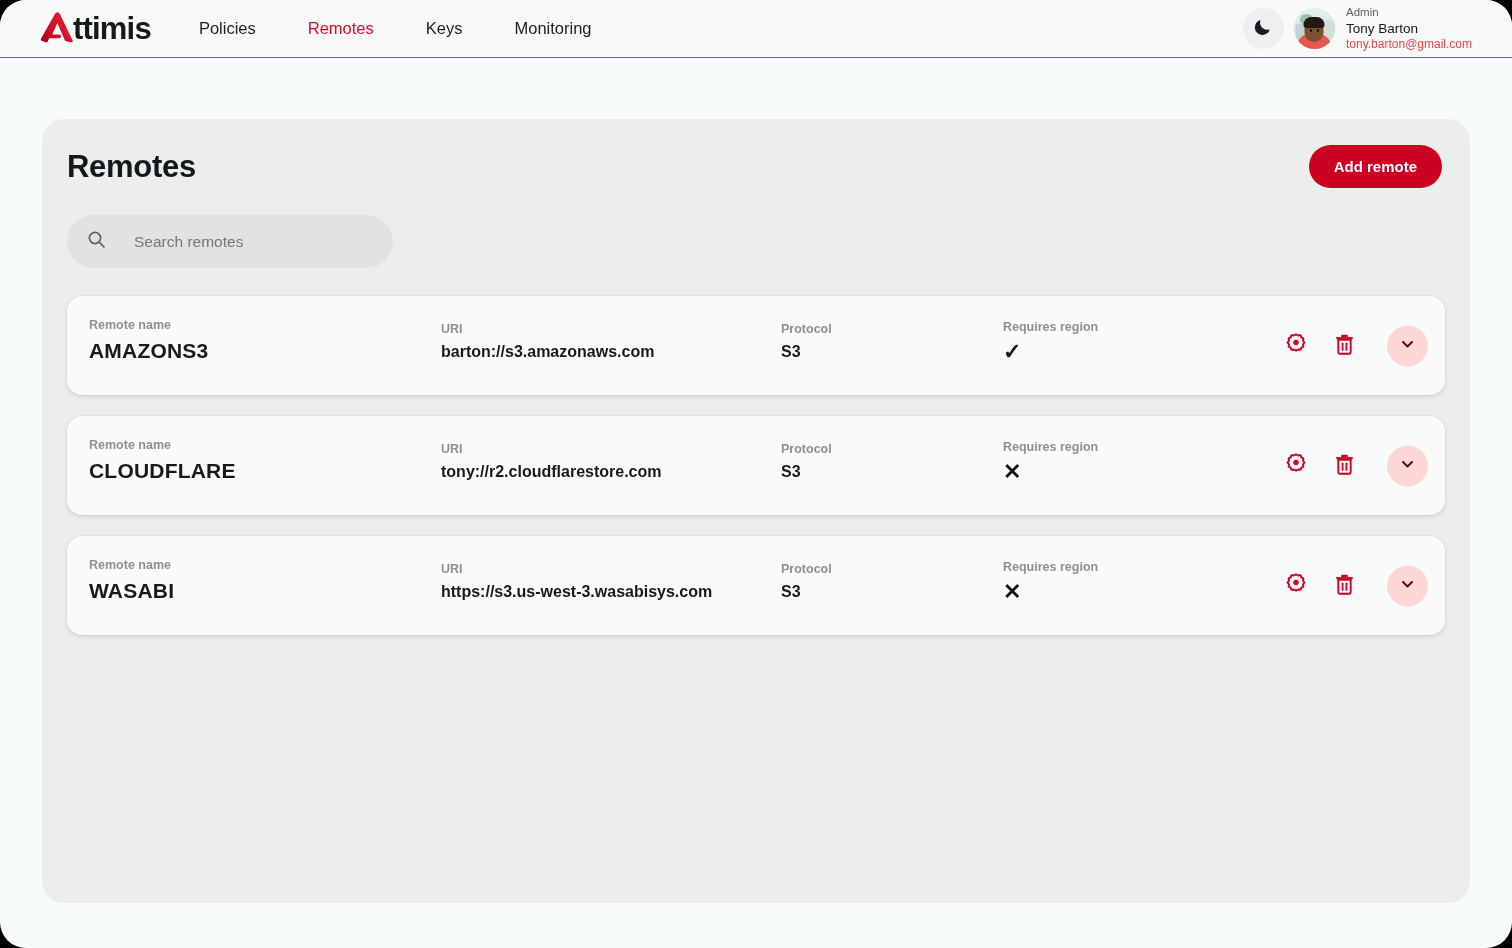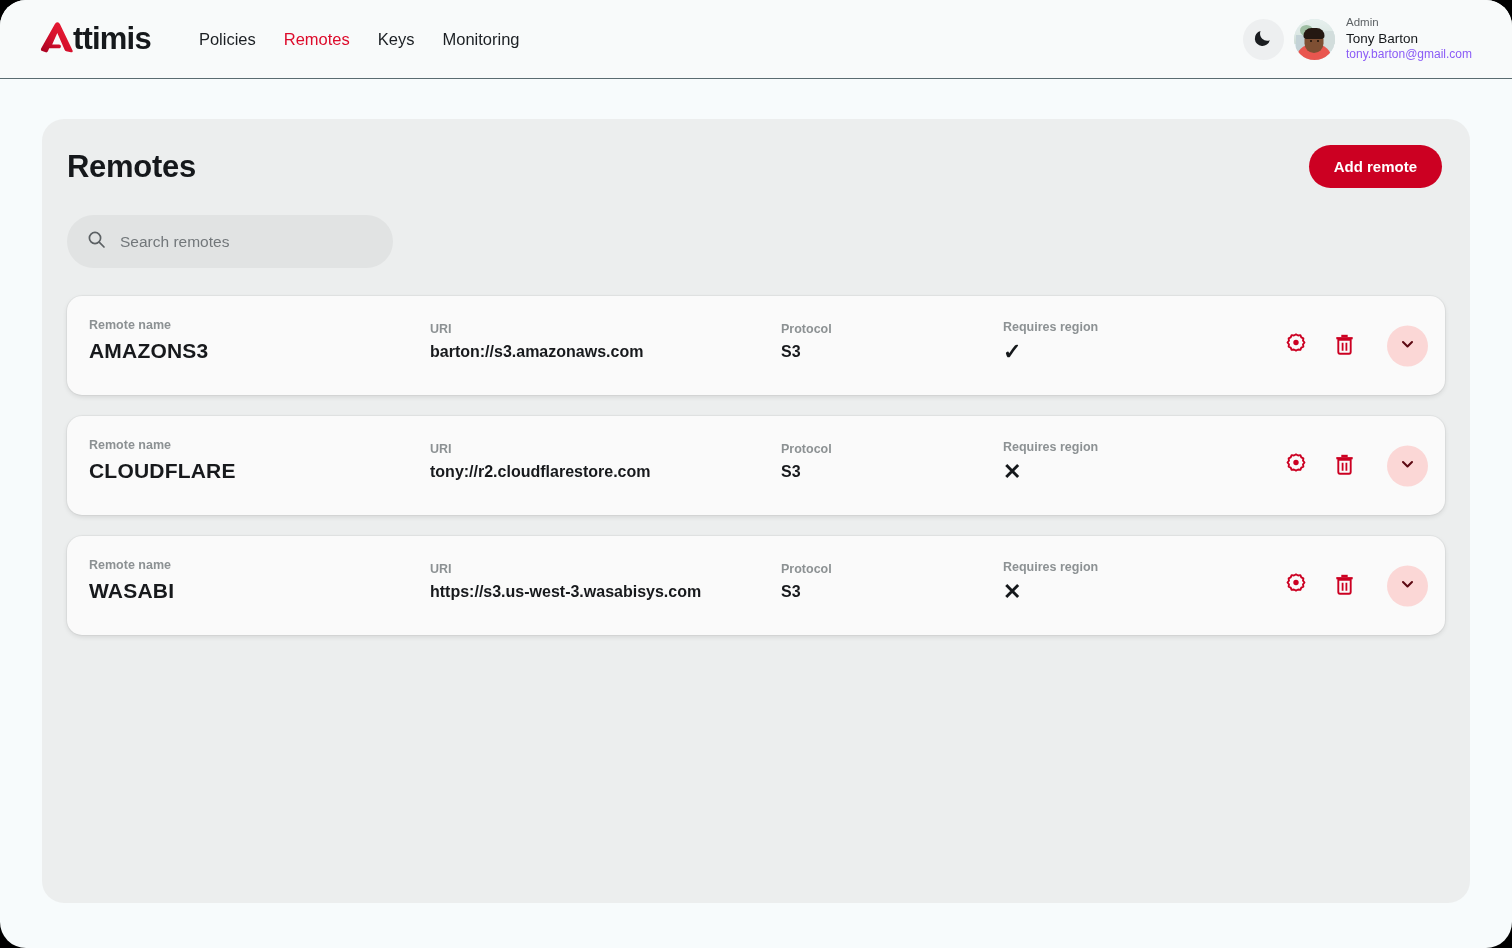--- a/index.html
+++ b/index.html
@@ -17,21 +17,21 @@
     position: absolute;
     inset: 0;
     background: #F7FBFC;
     border-radius: 26px;
     overflow: hidden;
   }
 
   
   #header {
     position: relative;
-    height: 79px;
+    height: 58px;
     background: #F8FAFA;
     border-bottom: 1px solid #5A6B70;
     display: flex;
     align-items: center;
     padding: 0 40px;
   }
 
   .brand {
     display: flex;
     align-items: center;
@@ -40,21 +40,21 @@
   }
   .brand-mark { display: block; }
   .brand-text {
     font-size: 31px;
     font-weight: bold;
     letter-spacing: -0.8px;
     color: #16191C;
     margin-left: -3px;
   }
 
-  nav { display: flex; align-items: center; gap: 28px; justify-content: flex-end; }
+  nav { display: flex; align-items: center; gap: 52px; justify-content: flex-end; }
   .nav-item {
     font-size: 16.5px;
     color: #1B1F23;
     cursor: pointer;
     white-space: nowrap;
   }
   .nav-item.active { color: #DD0B2B; }
 
   .header-right {
     margin-left: auto;
@@ -97,21 +97,21 @@
                   width:19px; height:22px; background:#7E4F33; border-radius:9px 9px 10px 10px; }
   .avatar .hair { position:absolute; left:50%; top:9px; transform:translateX(-50%);
                   width:21px; height:11px; background:#241812; border-radius:10px 10px 4px 4px; }
   .avatar .eyeL,.avatar .eyeR { position:absolute; top:21px; width:2.5px; height:2.5px;
                   background:#1A0F09; border-radius:50%; }
   .avatar .eyeL { left:16px; } .avatar .eyeR { left:23px; }
 
   .user-meta { line-height: 1.28; }
   .user-role  { font-size: 11.5px; color: #5E6366; }
   .user-name  { font-size: 13.5px; font-weight: normal; color: #15181B; }
-  .user-email { font-size: 12px; color: #8b5cf6; }
+  .user-email { font-size: 12px; color: #ef4444; }
 
   
   #card {
     position: absolute;
     left: 42px; top: 119px;
     width: 1428px; height: 784px;
     background: #ECEEEE;
     border-radius: 22px;
   }
 
@@ -134,21 +134,21 @@
     font-family: inherit;
   }
 
   .search-wrap {
     margin: 27px 0 0 25px;
     width: 326px; height: 53px;
     background: #E1E3E3;
     border-radius: 27px;
     display: flex; align-items: center;
     padding: 0 20px;
-    gap: 14px;
+    gap: 28px;
     cursor: text;
   }
   .search-wrap input {
     border: none; background: transparent; outline: none;
     font-size: 15.5px; font-family: inherit;
     color: #2B2F33; width: 100%;
   }
   .search-wrap input::placeholder { color: #72777A; }
 
   
@@ -168,21 +168,21 @@
     color: #8C9193;
     font-size: 12.5px;
     margin-bottom: 7px;
     white-space: nowrap;
   }
   .cell-value { font-size: 16px; color: #17191C; white-space: nowrap; }
 
   .c-name  { left: 22px;  top: 22px; }
   .c-name .cell-label { font-size: 12.5px; }
   .c-name .cell-value { font-size: 21px; letter-spacing: 0.2px; }
-  .c-uri   { left: 363px; top: 26px; }
+  .c-uri   { left: 374px; top: 26px; }
   .c-proto { left: 714px; top: 26px; }
   .c-reg   { left: 936px; top: 24px; }
 
   .mark { font-size: 22px; line-height: 1; color: #15181B; display:block; }
 
   .row-actions {
     position: absolute; right: 17px; top: 50%;
     transform: translateY(-50%);
     display: flex; align-items: center; gap: 22px;
   }

